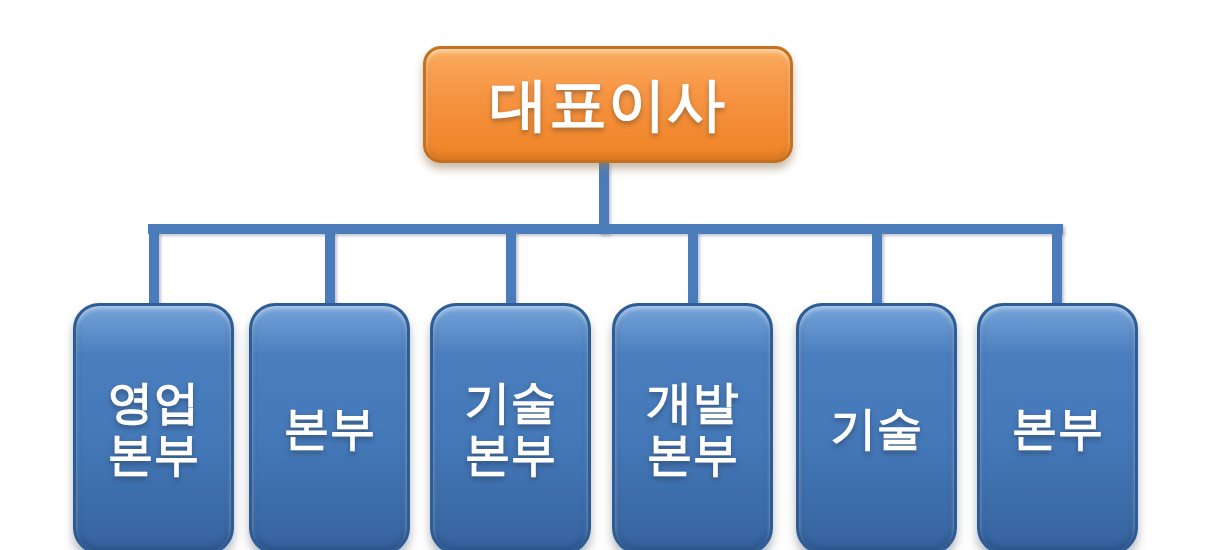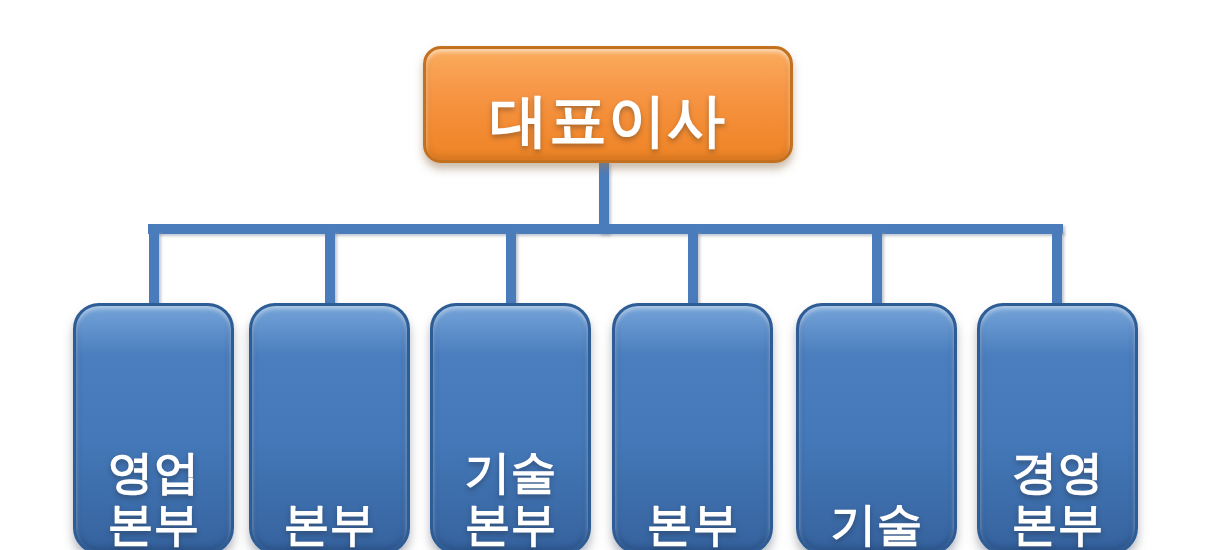--- a/index.html
+++ b/index.html
@@ -31,21 +31,21 @@
   .drop-4 { left: 688px; }
   .drop-5 { left: 872px; }
   .drop-6 { left: 1052px; }
 
   
   .node {
     position: absolute;
     display: flex;
     flex-direction: column;
     align-items: center;
-    justify-content: flex-end;
+    justify-content: center;
     text-align: center;
     color: var(--text, #ffffff);
     font-weight: bold;
     box-sizing: border-box;
   }
   .node.root {
     left: 423px; top: 46px;
     width: 370px; height: 117px;
     border-radius: 18px;
     border: 3px solid var(--root-border, #C4711F);
@@ -110,23 +110,23 @@
     <span>본부</span>
   </div>
   <div class="node dept dept-2">
     <span>본부</span>
   </div>
   <div class="node dept dept-3">
     <span>기술</span>
     <span>본부</span>
   </div>
   <div class="node dept dept-4">
+    <span>개발</span>
     <span>본부</span>
   </div>
   <div class="node dept dept-5">
     <span>기술</span>
   </div>
   <div class="node dept dept-6">
-    <span>경영</span>
     <span>본부</span>
   </div>
 
 </div>
 
 </body></html>

